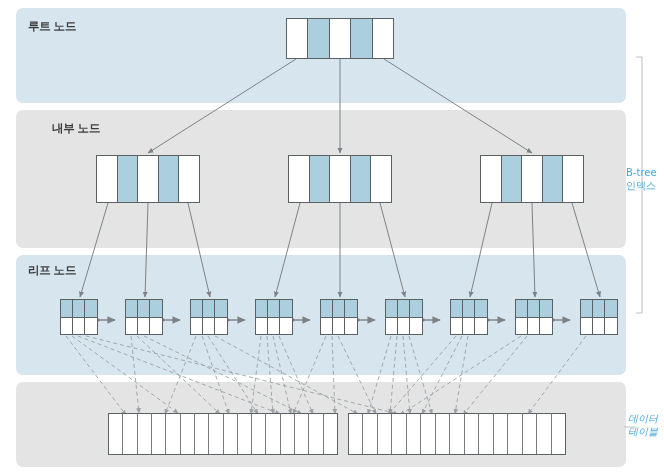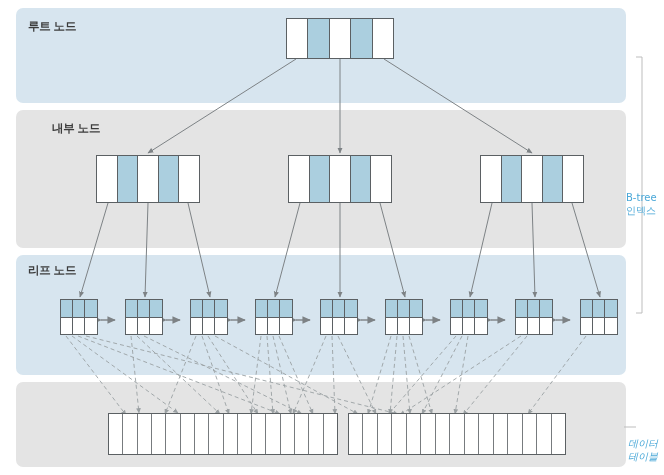--- a/index.html
+++ b/index.html
@@ -83,21 +83,20 @@
   .dtable .dcell:last-child{border-right:none;}
 
   
   .side-label{
     position:absolute;
     font-size:10px;
     color:#4aa8d8;
     line-height:13px;
     white-space:nowrap;
     font-family:"DejaVu Sans",sans-serif;
-    margin-top:25px;
   }
   .side-label .l2{display:block;}
 </style>
 </head>
 <body>
 
 <div id="stage">
 
   <div class="band blue" style="left:8px;top:8px;width:610px;height:95px;"></div>
   <div class="band gray" style="left:8px;top:110px;width:610px;height:138px;"></div>

